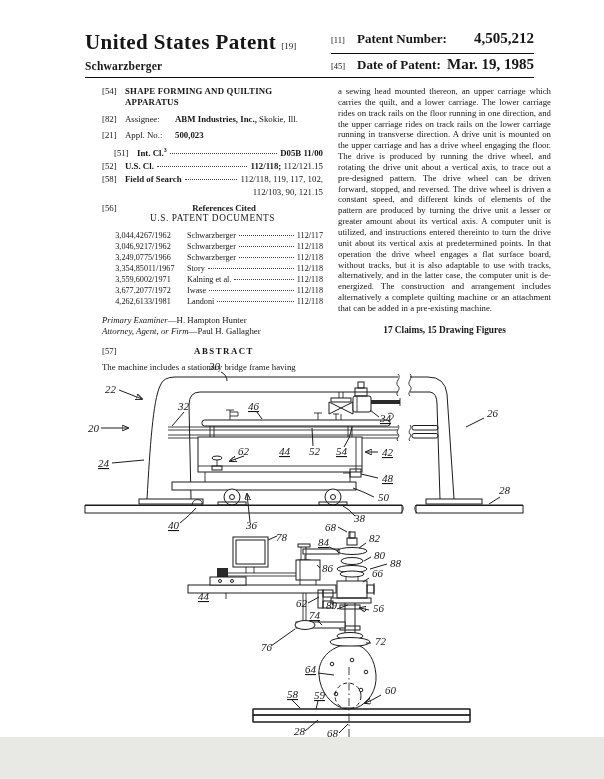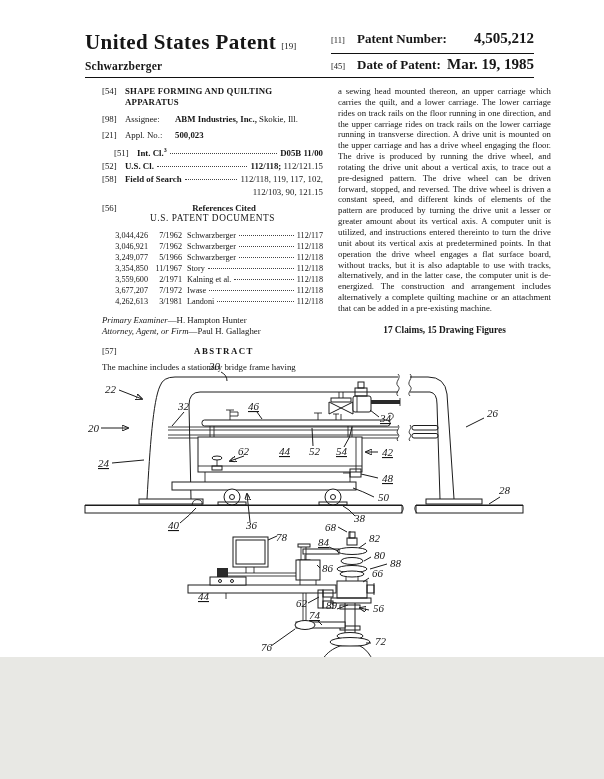--- a/index.html
+++ b/index.html
@@ -1,17 +1,17 @@
 <!DOCTYPE html>
 <html><head>
 <meta charset="utf-8">
 <style>
   html,body{margin:0;padding:0;background:#e8e8e4;}
   .page{
-    position:relative;width:604px;height:657px;background:#ffffff;
+    position:relative;width:604px;height:737px;background:#ffffff;
     font-family:"Liberation Serif",serif;color:#161616;overflow:hidden;
     margin:0 auto;
   }
   
   .header{position:absolute;left:85px;top:30px;width:449px;display:flex;}
   .header-left{width:232px;}
   .us-title{font-size:21px;font-weight:bold;letter-spacing:.4px;}
   .title-code{font-size:9px;margin-left:5px;}
   .name-row{font-size:11.5px;font-weight:bold;margin-top:5px;letter-spacing:.2px;}
   .header-right{flex:1;padding-left:14px;}
@@ -33,21 +33,21 @@
   .t-row{display:flex;margin-bottom:7px;}
   .t-text{font-weight:bold;letter-spacing:.2px;}
   .d-row{display:flex;align-items:baseline;margin-bottom:2.5px;}
   .d-label{flex:none;}
   .dots{flex:1;border-bottom:1.3px dotted #444;margin:0 3px;position:relative;top:-2px;min-width:8px;}
   .d-value{flex:none;}
   .cont-line{text-align:right;margin:0 0 5px 0;}
   .refs-sub{text-align:center;font-size:9.3px;letter-spacing:.6px;margin-bottom:5px;}
   .ref-row{display:flex;align-items:baseline;font-size:8.2px;line-height:1.35;}
   .rn{width:46px;text-align:right;flex:none;}
-  .rd{width:34px;text-align:right;flex:none;}
+  .rd{width:34px;text-align:left;flex:none;}
   .rnm{margin-left:5px;flex:none;}
   .rdots{flex:1;border-bottom:1.3px dotted #444;margin:0 3px;position:relative;top:-2px;}
   .rc{flex:none;}
   .examiner{margin-top:8px;}
   .examiner div{margin-bottom:1px;}
   .abs-head{display:flex;margin-top:9px;margin-bottom:5px;}
   .abs-code{width:23px;flex:none;}
   .abs-title{flex:1;text-align:center;font-weight:bold;letter-spacing:1.5px;}
   .abs-first{text-align:justify;}
   .abstract-cont{font-size:8.75px;line-height:1.24;text-align:justify;margin:0;}
@@ -96,21 +96,21 @@
       <div class="t-row">
         <span class="b-code">[54]</span>
         <span class="t-text">
           <span>SHAPE FORMING AND QUILTING</span><br>
           <span>APPARATUS</span>
         </span>
       </div>
 
 
       <div class="b-row">
-        <span class="b-code">[98]</span>
+        <span class="b-code">[82]</span>
         <span class="b-label">Assignee:</span>
         <span class="b-value"><b>ABM Industries, Inc.,</b><span> Skokie, Ill.</span></span>
       </div>
 
       <div class="b-row">
         <span class="b-code">[21]</span>
         <span class="b-label">Appl. No.:</span>
         <span class="b-value bold">500,023</span>
       </div>
 

